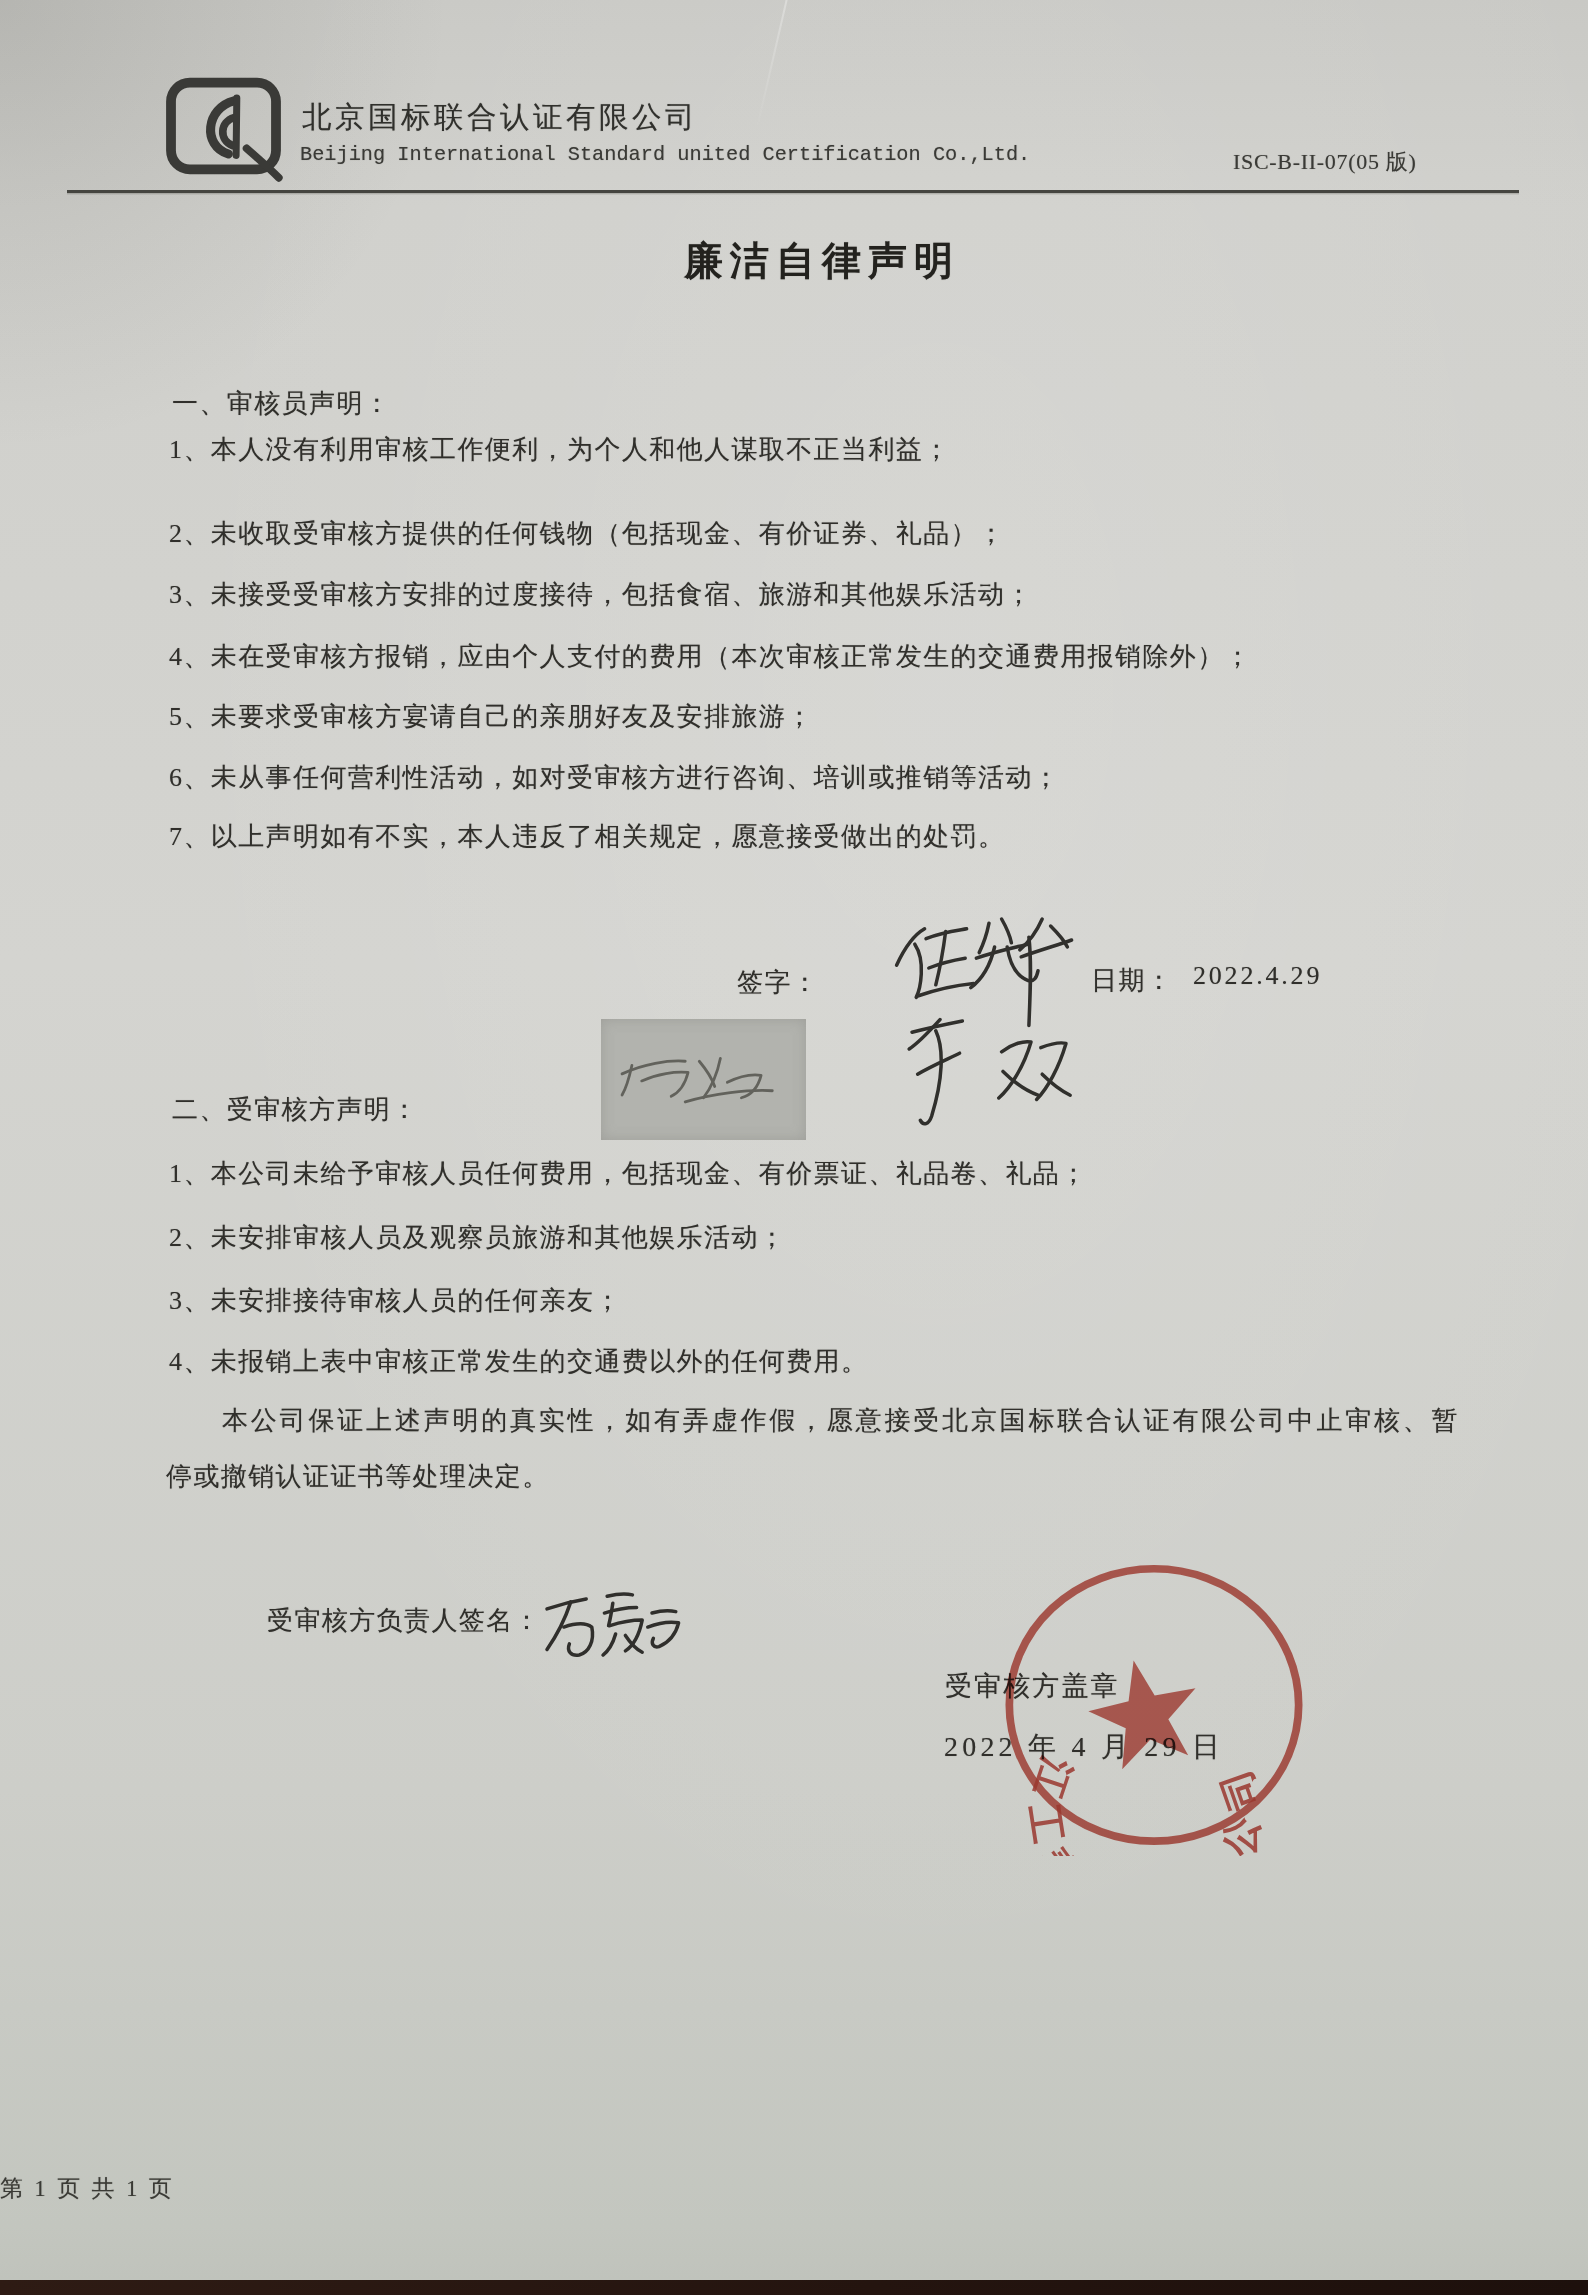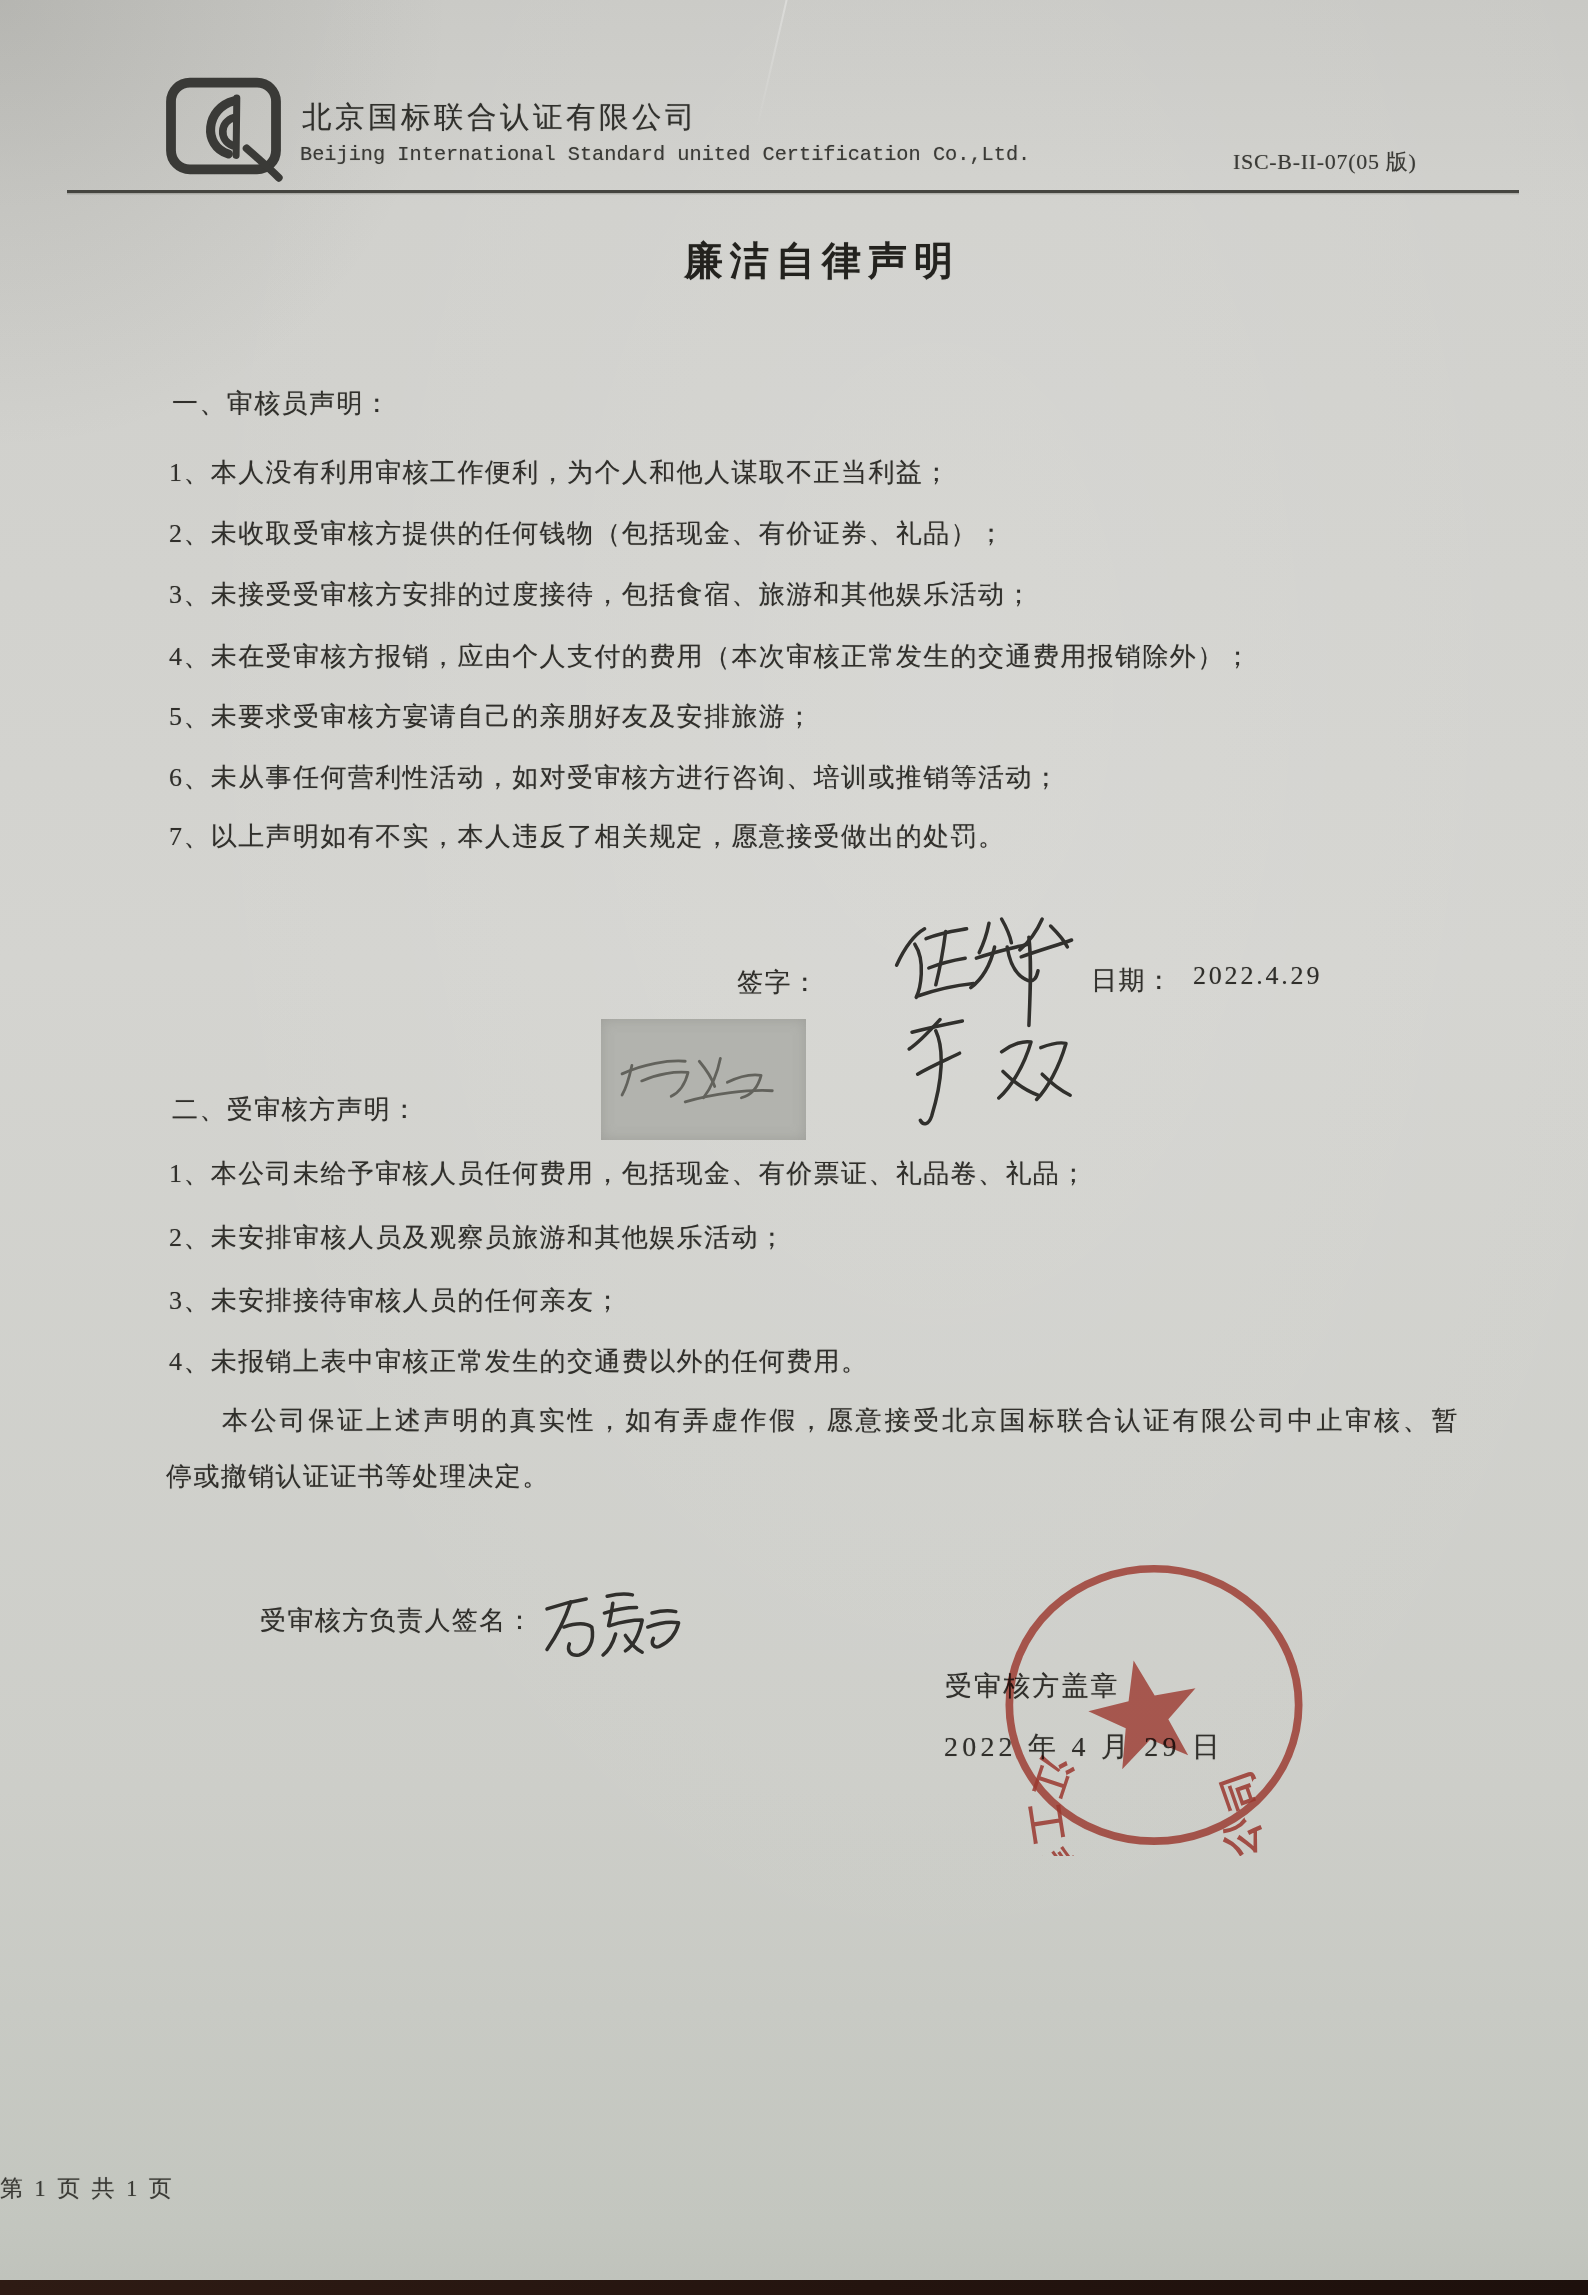--- a/index.html
+++ b/index.html
@@ -50,21 +50,21 @@
   </svg>
 
   <div class="abs soft company-cn" style="left:302px;top:98px;">北京国标联合认证有限公司</div>
   <div class="abs soft company-en" style="left:300px;top:143px;">Beijing International Standard united Certification Co.,Ltd.</div>
   <div class="abs soft form-code" style="left:1233px;top:147px;">ISC-B-II-07(05 版)</div>
   <div class="rule"></div>
 
   <div class="abs soft doc-title" style="left:684px;top:234px;">廉洁自律声明</div>
 
   <div class="abs soft line" style="left:172px;top:386px;text-align:center;">一、审核员声明：</div>
-  <div class="abs soft line" style="left:169px;top:455px;">1、本人没有利用审核工作便利，为个人和他人谋取不正当利益；</div>
+  <div class="abs soft line" style="left:169px;top:432px;">1、本人没有利用审核工作便利，为个人和他人谋取不正当利益；</div>
   <div class="abs soft line" style="left:169px;top:516px;">2、未收取受审核方提供的任何钱物（包括现金、有价证券、礼品）；</div>
   <div class="abs soft line" style="left:169px;top:577px;">3、未接受受审核方安排的过度接待，包括食宿、旅游和其他娱乐活动；</div>
   <div class="abs soft line" style="left:169px;top:639px;">4、未在受审核方报销，应由个人支付的费用（本次审核正常发生的交通费用报销除外）；</div>
   <div class="abs soft line" style="left:169px;top:699px;">5、未要求受审核方宴请自己的亲朋好友及安排旅游；</div>
   <div class="abs soft line" style="left:169px;top:760px;">6、未从事任何营利性活动，如对受审核方进行咨询、培训或推销等活动；</div>
   <div class="abs soft line" style="left:169px;top:819px;">7、以上声明如有不实，本人违反了相关规定，愿意接受做出的处罚。</div>
 
   <div class="abs soft line" style="left:737px;top:965px;">签字：</div>
   <div class="abs soft line" style="left:1091px;top:963px;">日期：</div>
   <div class="abs soft line" style="left:1193px;top:961px;letter-spacing:2.8px;">2022.4.29</div>
@@ -117,21 +117,21 @@
   </svg>
 
   <div class="abs soft line" style="left:172px;top:1092px;">二、受审核方声明：</div>
   <div class="abs soft line" style="left:169px;top:1156px;">1、本公司未给予审核人员任何费用，包括现金、有价票证、礼品卷、礼品；</div>
   <div class="abs soft line" style="left:169px;top:1220px;text-align:right;">2、未安排审核人员及观察员旅游和其他娱乐活动；</div>
   <div class="abs soft line" style="left:169px;top:1283px;">3、未安排接待审核人员的任何亲友；</div>
   <div class="abs soft line" style="left:169px;top:1344px;">4、未报销上表中审核正常发生的交通费以外的任何费用。</div>
   <div class="abs soft line" style="left:222px;top:1403px;letter-spacing:2.8px;">本公司保证上述声明的真实性，如有弄虚作假，愿意接受北京国标联合认证有限公司中止审核、暂</div>
   <div class="abs soft line" style="left:166px;top:1459px;">停或撤销认证证书等处理决定。</div>
 
-  <div class="abs soft line" style="left:260px;top:1603px;">受审核方负责人签名：</div>
+  <div class="abs soft line" style="left:267px;top:1603px;">受审核方负责人签名：</div>
 
   <svg class="abs" style="left:540px;top:1582px;" width="147" height="95" viewBox="0 0 210 135">
     <g class="ink" stroke-width="5">
       <path d="M10 38 C34 30 54 26 66 24"></path>
       <path d="M44 28 C36 52 24 76 10 96"></path>
       <path d="M34 64 C52 58 66 58 74 64 C78 84 70 100 56 104 C44 106 38 98 42 88"></path>
       <path d="M96 20 C112 16 124 16 132 18"></path>
       <path d="M104 30 C102 44 100 54 98 62"></path>
       <path d="M92 44 C110 38 126 36 138 36"></path>
       <path d="M100 62 C118 56 134 54 146 54 C142 74 134 90 122 98"></path>

